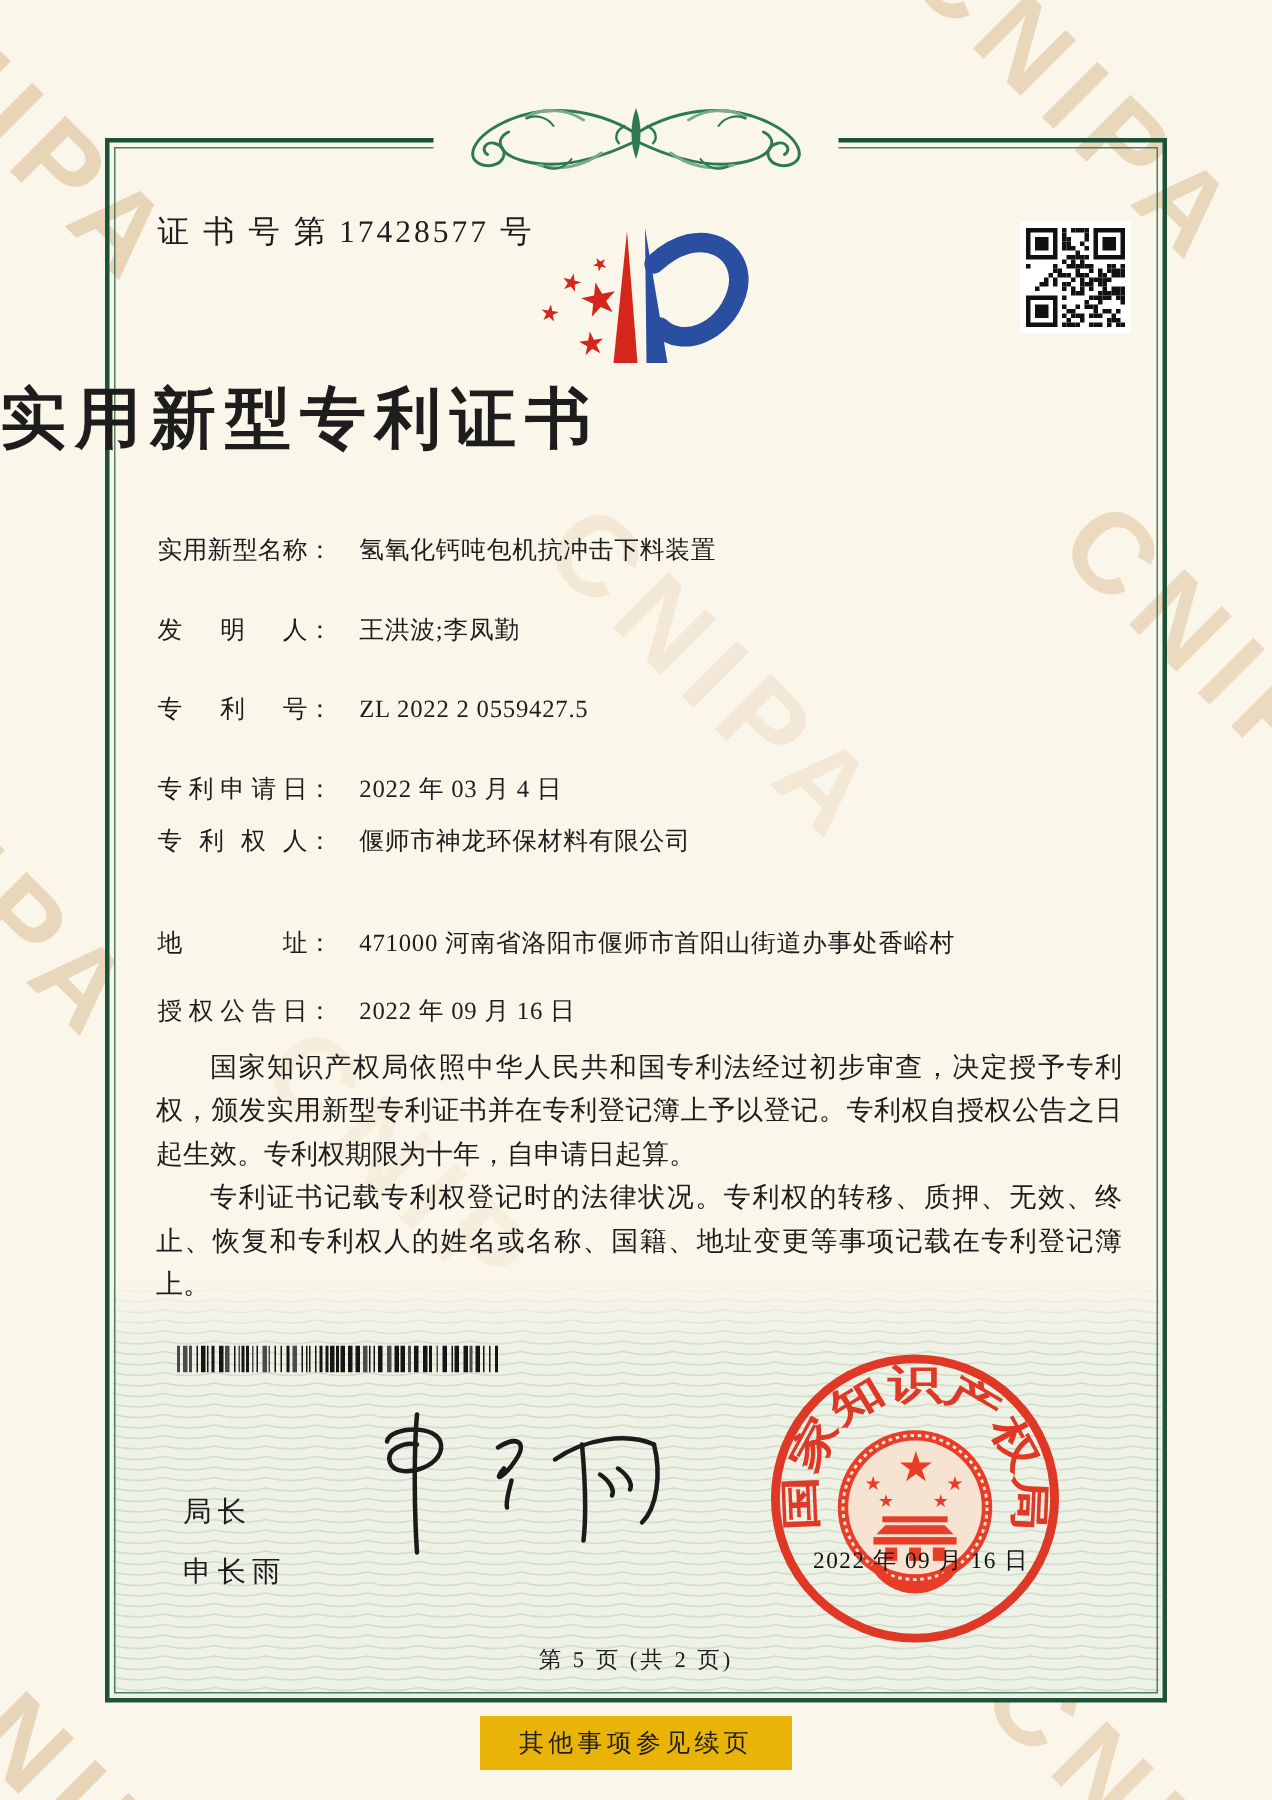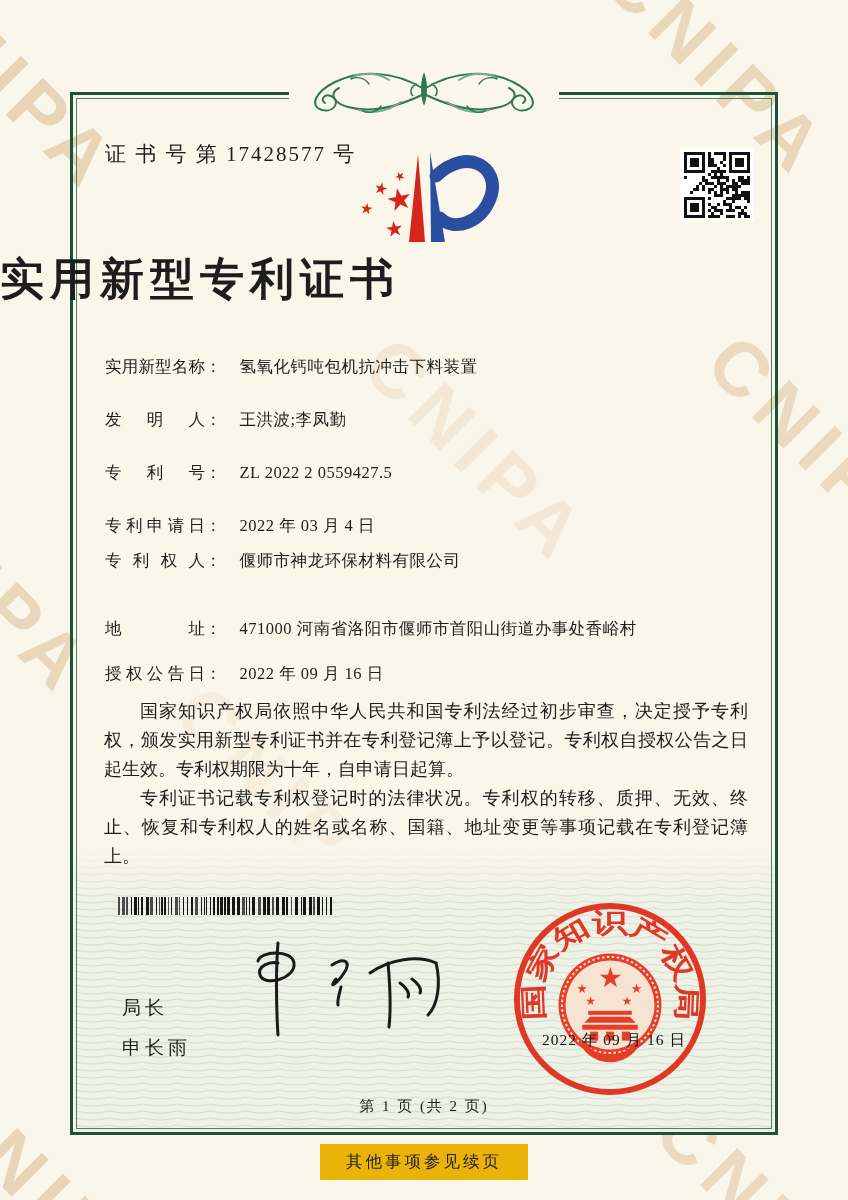--- a/index.html
+++ b/index.html
@@ -471,16 +471,16 @@
         <rect x="72" y="126" width="56" height="5"></rect>
         <rect x="80" y="133" width="8" height="9"></rect>
         <rect x="96" y="133" width="8" height="9"></rect>
         <rect x="112" y="133" width="8" height="9"></rect>
         <path d="M70,146 A34,34 0 0 0 130,146 L126,142 A30,30 0 0 1 74,142 Z"></path>
       </g>
     </g>
   </svg>
   <div class="seal-date">2022 年 09 月 16 日</div>
 
-  <div class="page-no">第 1 页 (共 2 页)</div>
+  <div class="page-no">第 5 页 (共 2 页)</div>
   <div class="cont-note">其他事项参见续页</div>
 
 </div>
 
 </body></html>

